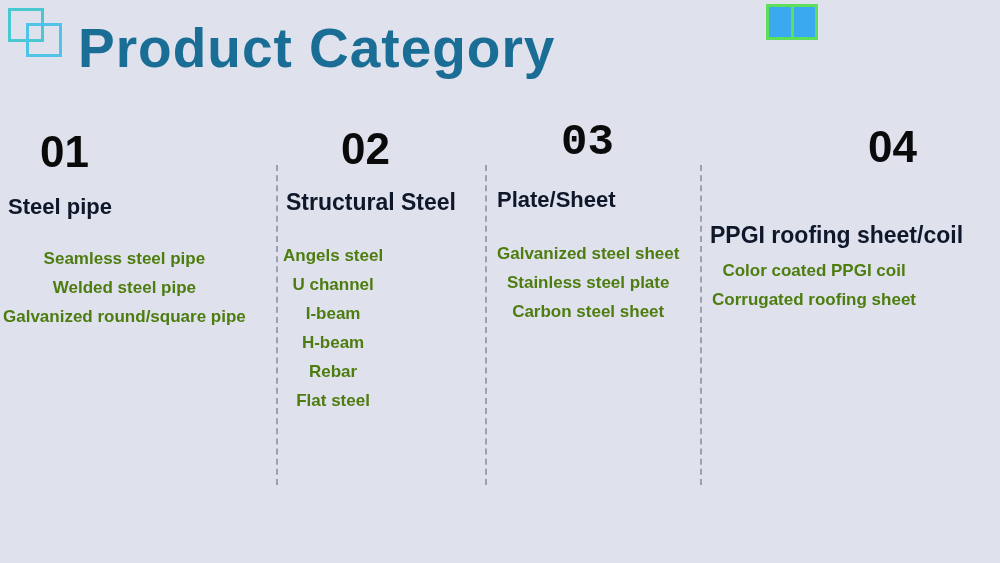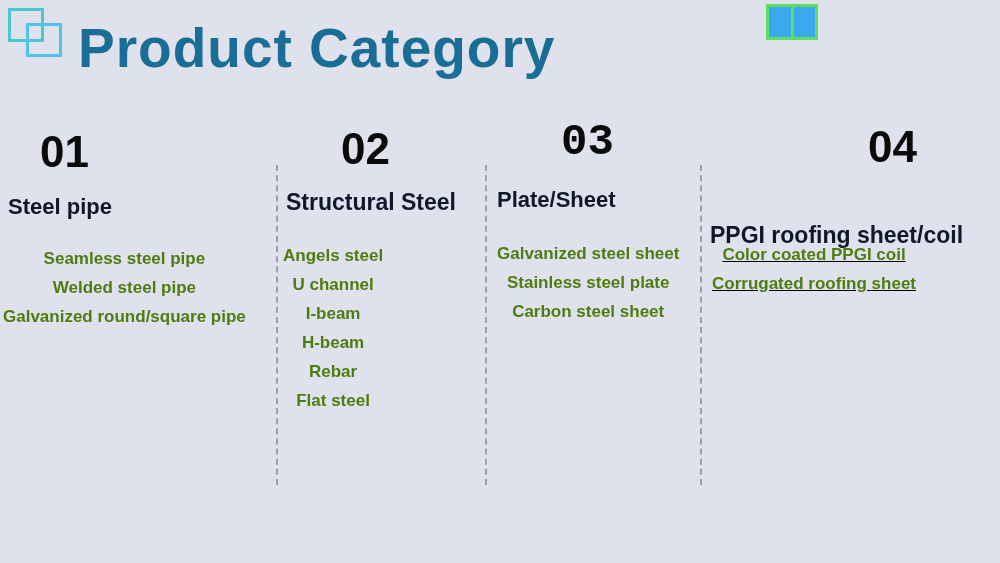--- a/index.html
+++ b/index.html
@@ -134,21 +134,21 @@
   .c2 .col-number  { left: 341px; top: 127px; }
   .c2 .col-heading { left: 286px; top: 191px; font-size: 23px; }
   .c2 .col-list    { left: 283px; top: 241px; }
 
   .c3 .col-number  { left: 561px; top: 120px; font-family: Liberation Mono, monospace; }
   .c3 .col-heading { left: 497px; top: 189px; font-size: 22px; }
   .c3 .col-list    { left: 497px; top: 239px; }
 
   .c4 .col-number  { left: 841px; top: 125px; margin-left: 27px; }
   .c4 .col-heading { left: 710px; top: 184px; font-size: 23px; margin-top: 40px; }
-  .c4 .col-list    { left: 712px; top: 240px; text-decoration: underline; }
+  .c4 .col-list    { left: 712px; top: 256px; }
 </style>
 </head>
 <body>
 
 <div class="slide">
 
   <div class="logo-mark">
     <span class="sq sq-a"></span>
     <span class="sq sq-b"></span>
   </div>

